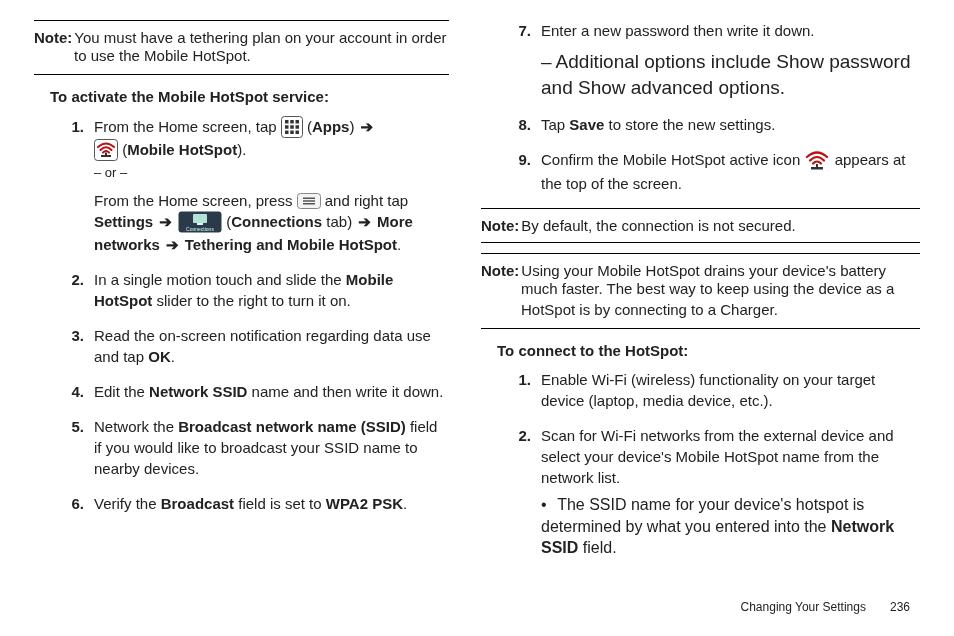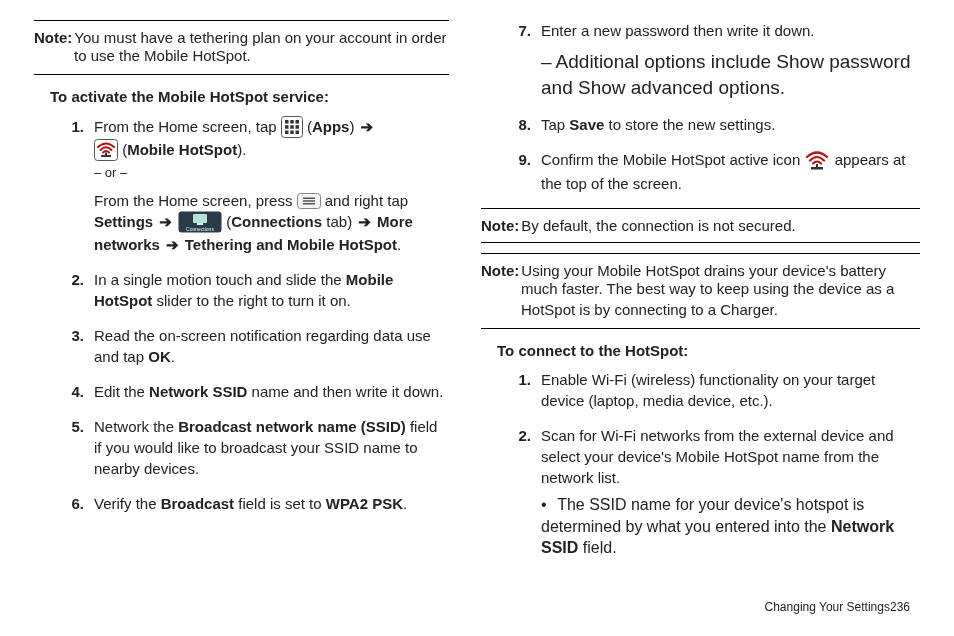--- a/index.html
+++ b/index.html
@@ -105,21 +105,21 @@
 
   .footer {
     position: absolute;
     right: 44px;
     bottom: 22px;
     font-size: 12px;
     display: flex;
     align-items: baseline;
     text-align: center;
   }
-  .footer .pnum { }
+  .footer .pnum { margin-left: 24px; }
 </style>
 </head>
 <body>
 
 <div class="page">
 
   <div class="col left">
 
     <div class="note-box">
       <div>

